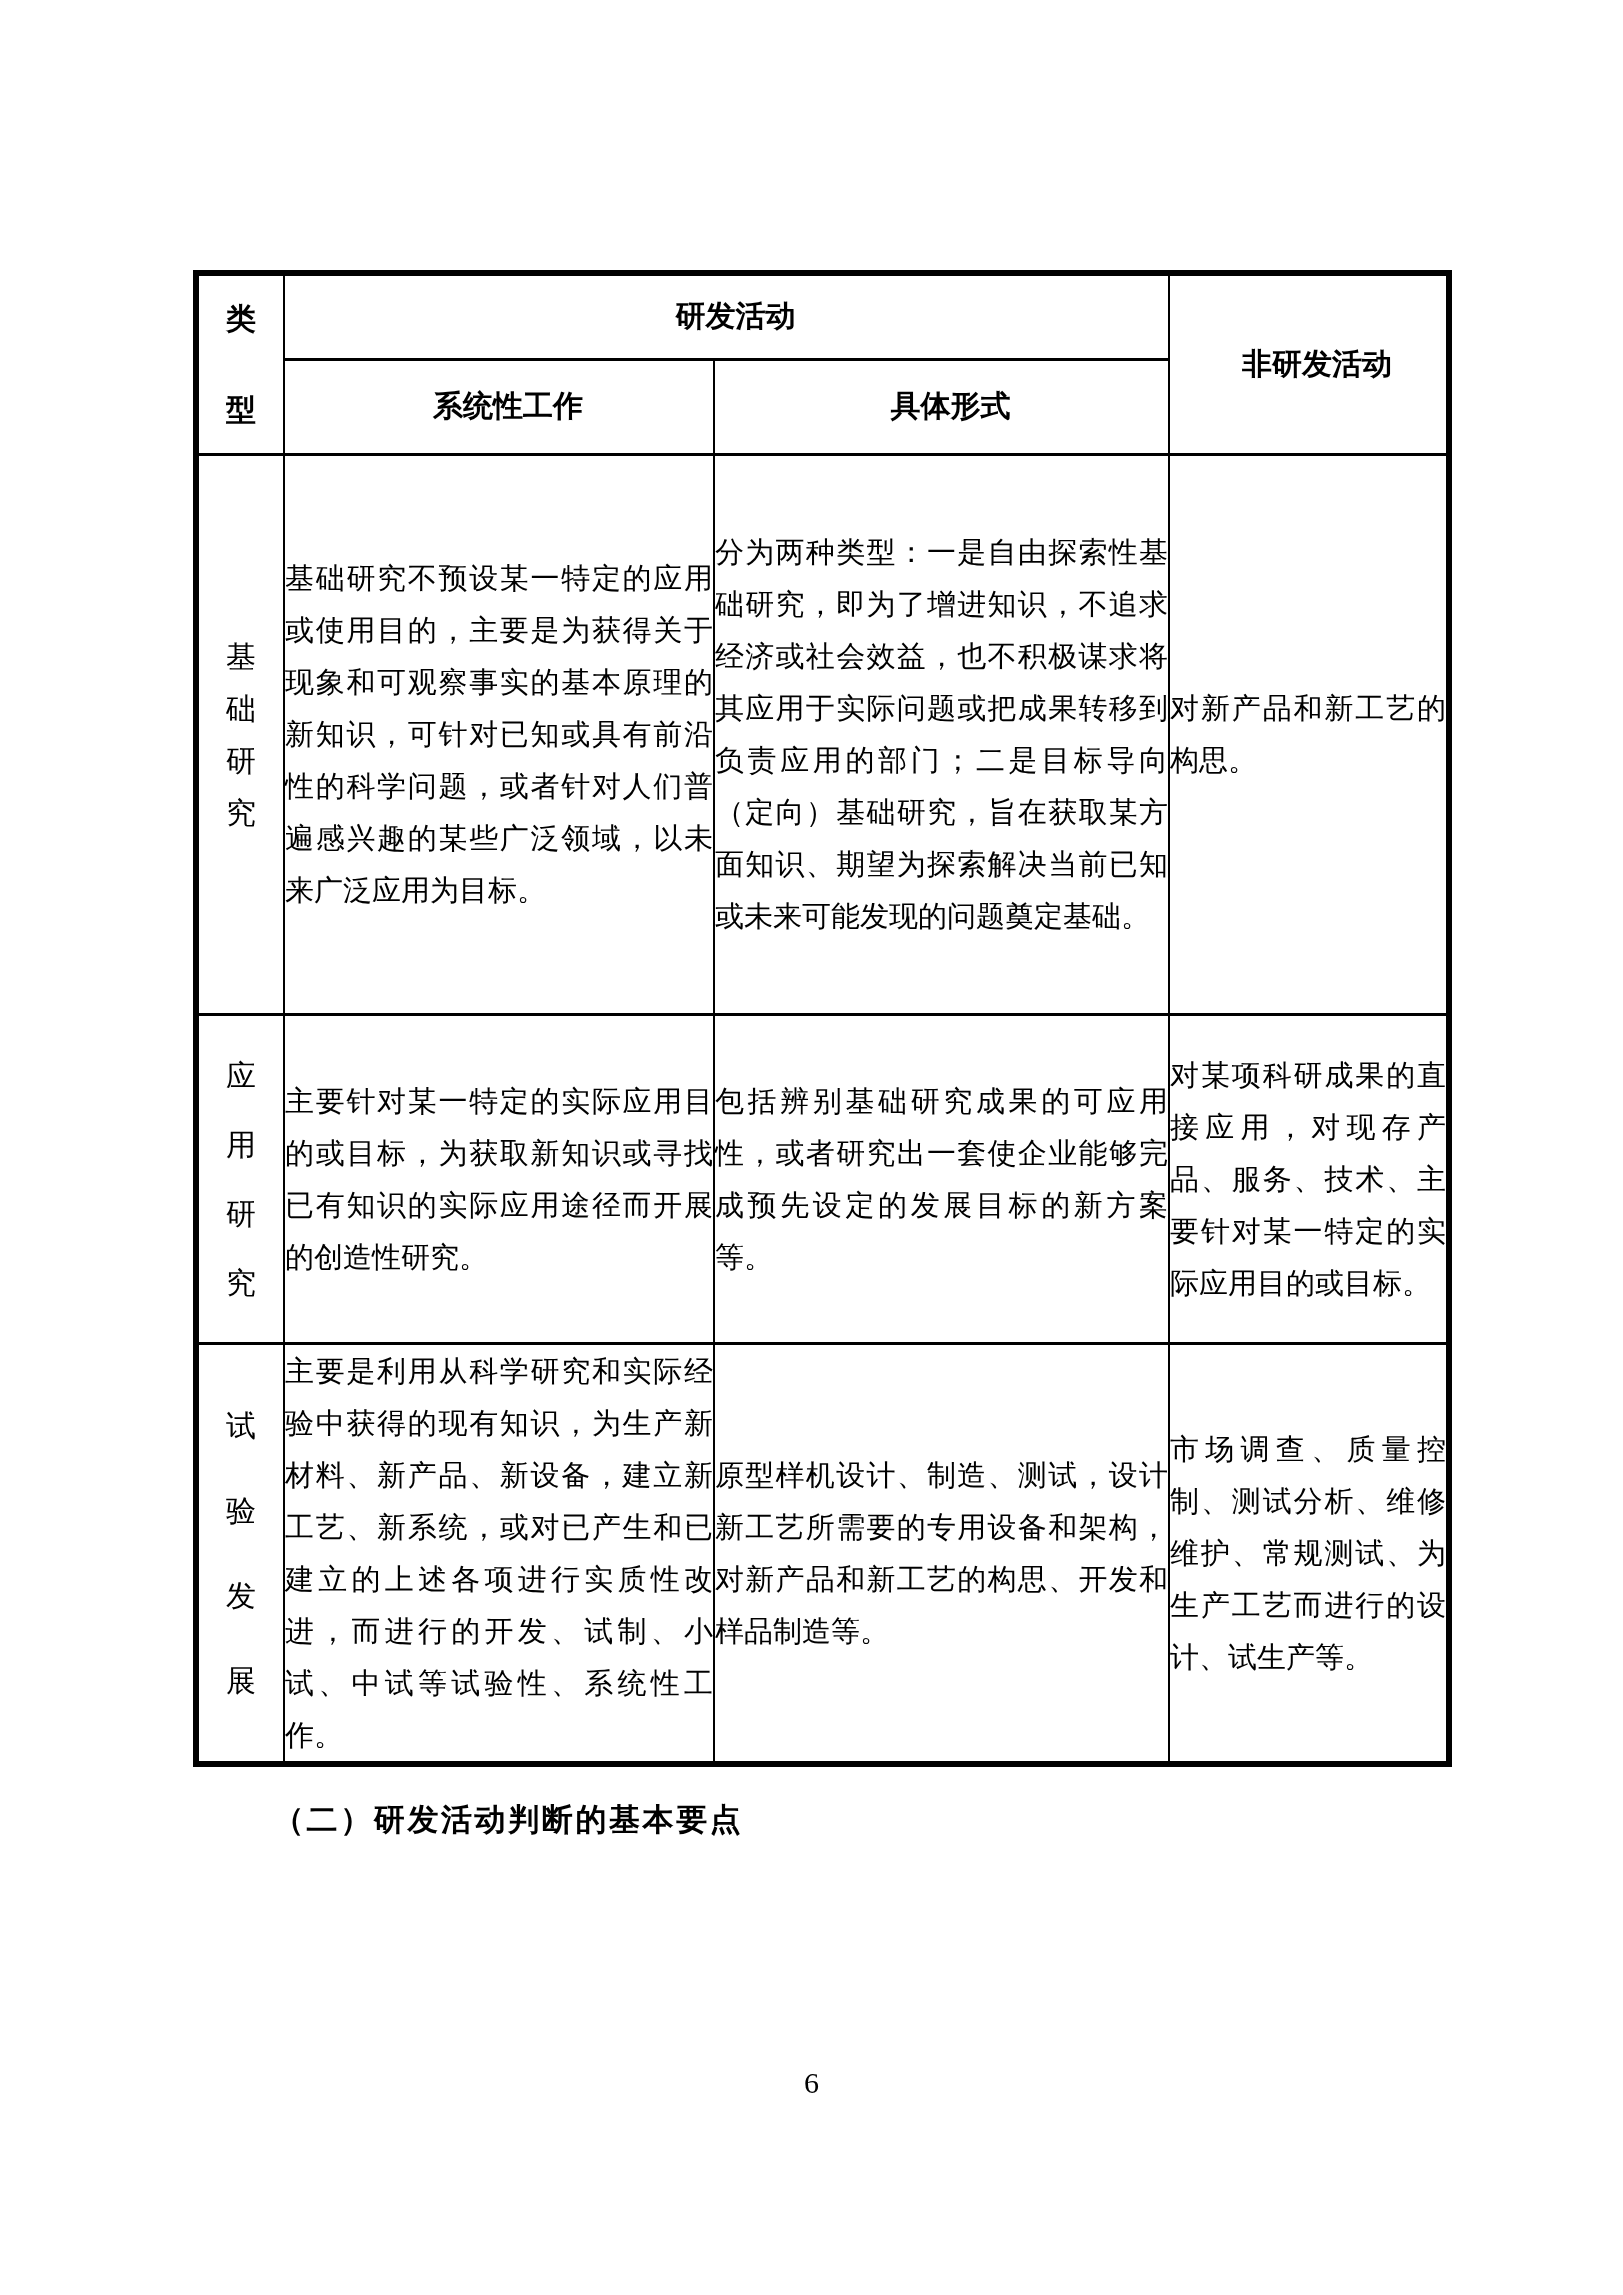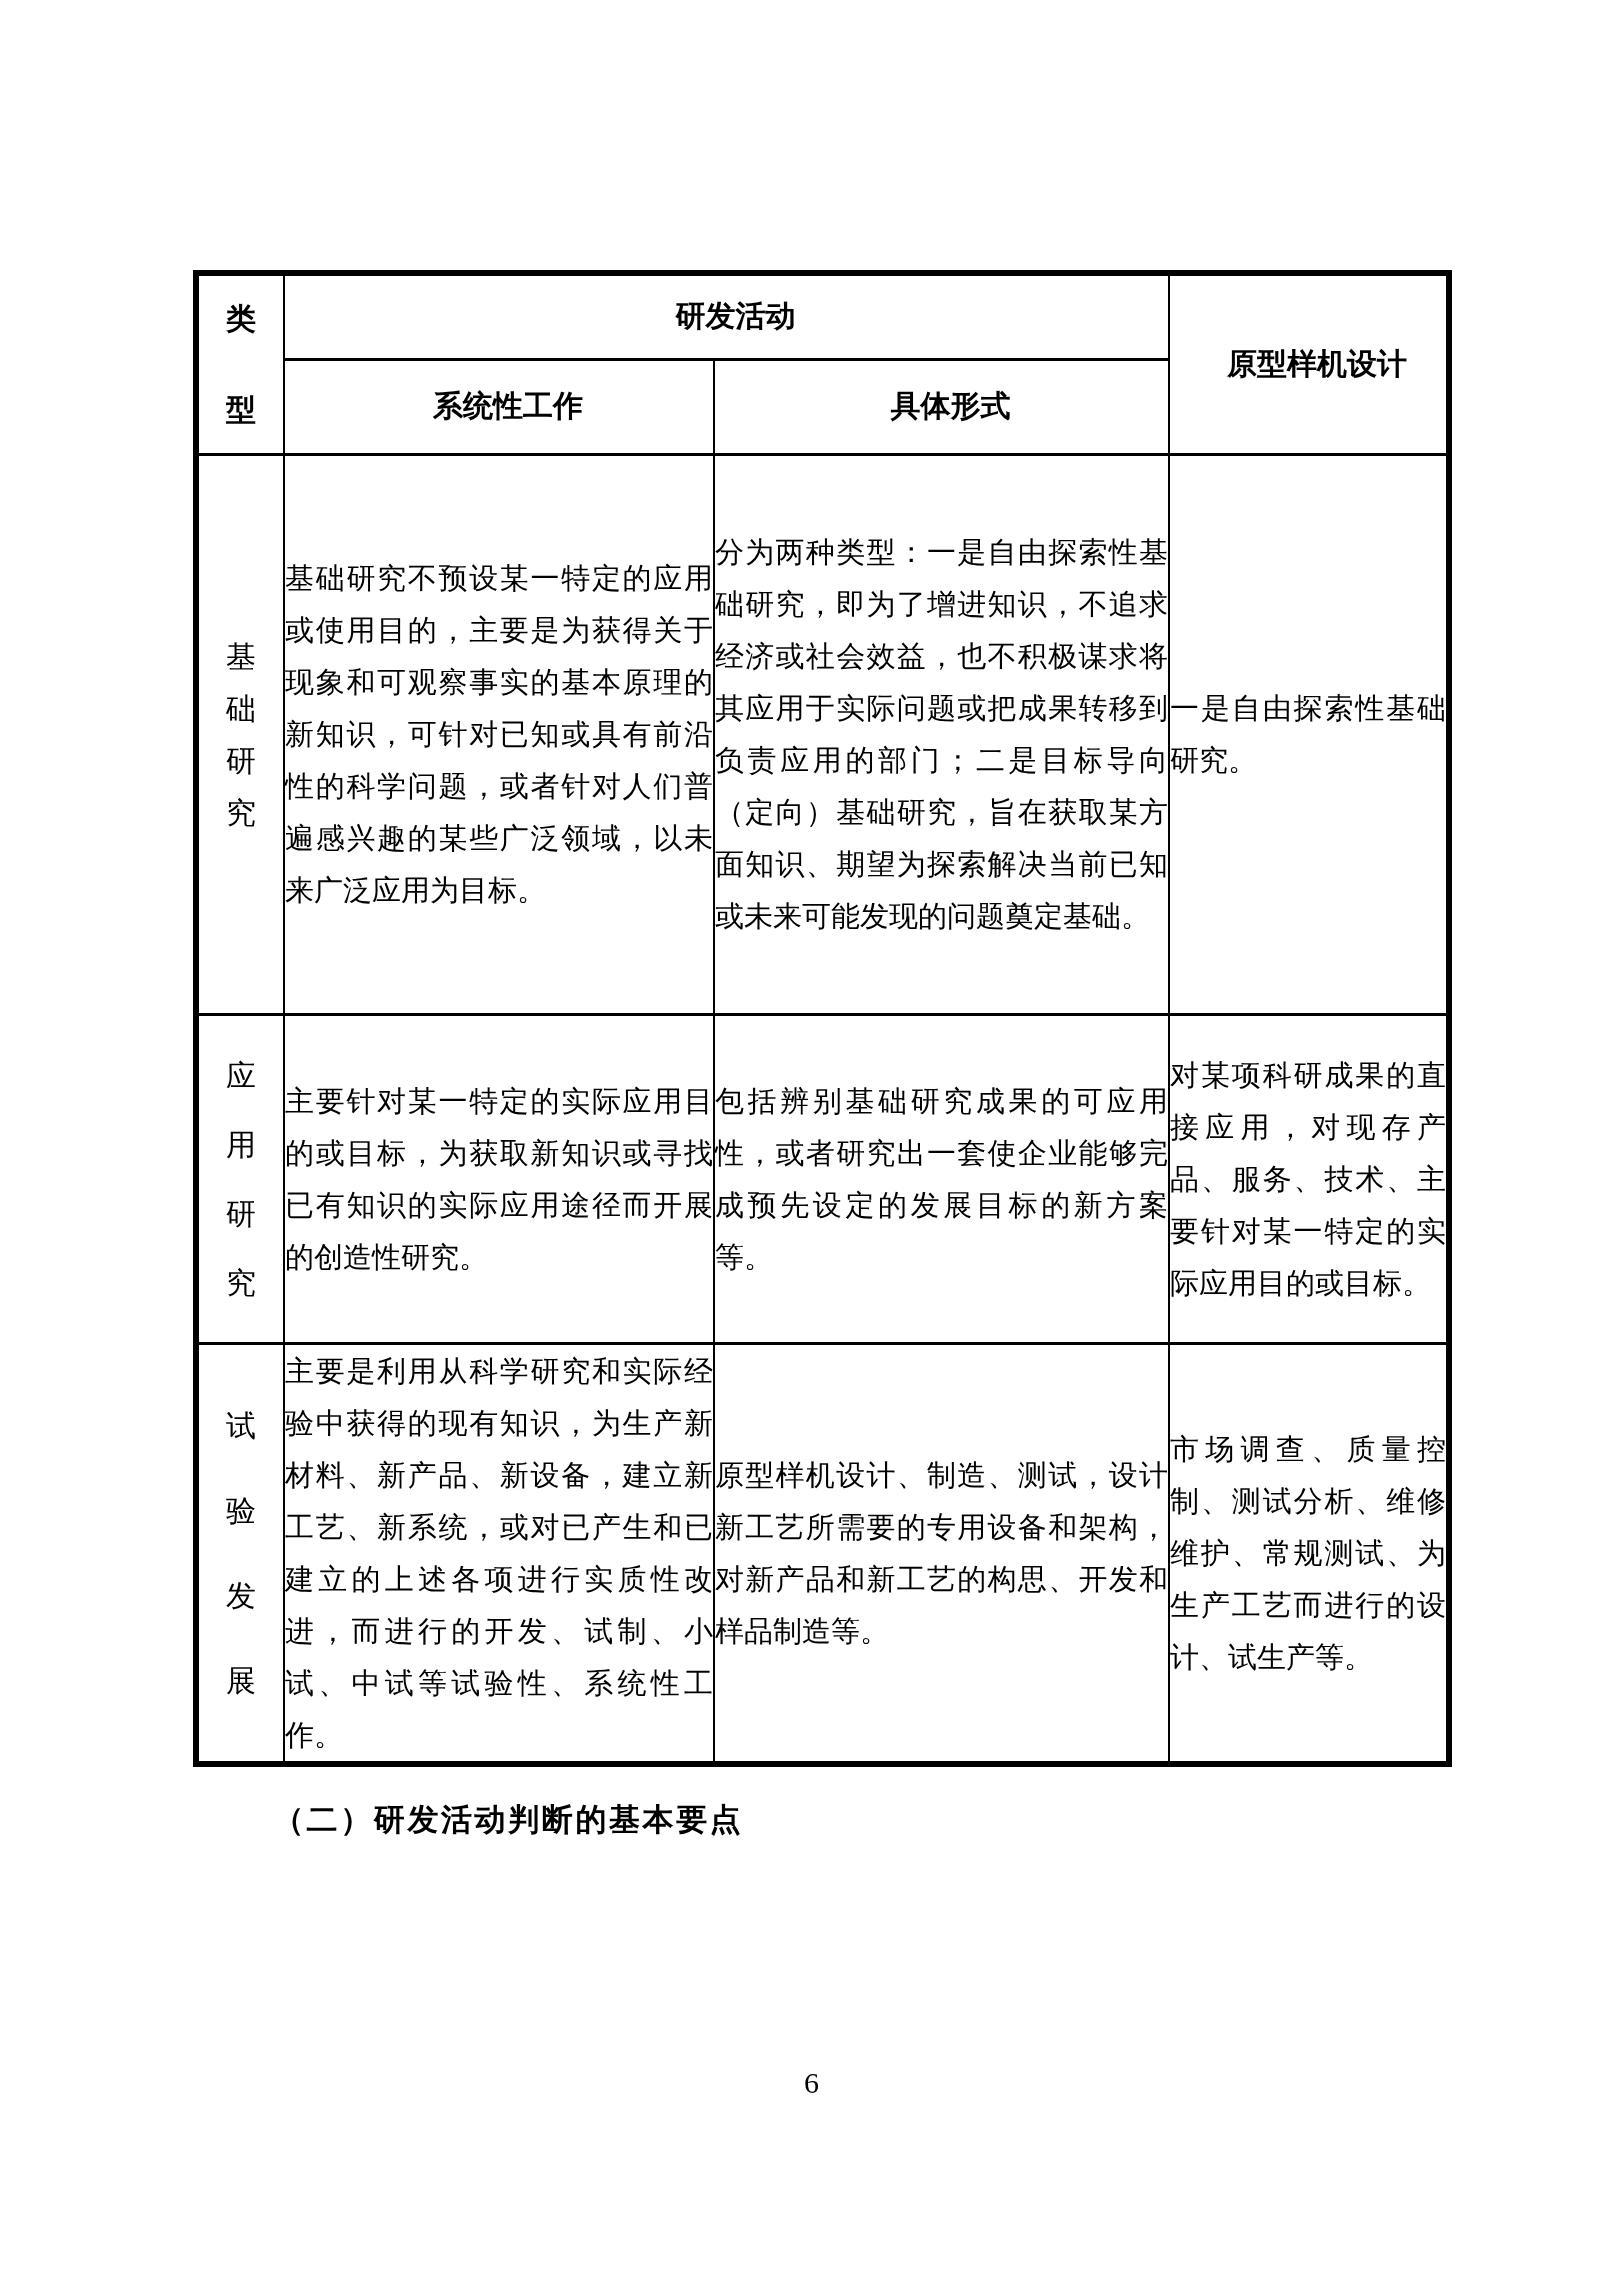--- a/index.html
+++ b/index.html
@@ -125,21 +125,21 @@
         <td class="hcell" rowspan="2">
           <div class="vstack header-stack">
             <span>类</span>
             <span>型</span>
           </div>
         </td>
         <td class="hcell" colspan="2">
           <span class="htext">研发活动</span>
         </td>
         <td class="hcell" rowspan="2">
-          <span class="htext">原型样机设计</span>
+          <span class="htext">非研发活动</span>
         </td>
       </tr>
       <tr class="r-head2">
         <td class="hcell">
           <span class="htext">系统性工作</span>
         </td>
         <td class="hcell">
           <span class="htext">具体形式</span>
         </td>
       </tr>
@@ -153,21 +153,21 @@
             <span>究</span>
           </div>
         </td>
         <td class="body-cell">
           <div class="cell-text">基础研究不预设某一特定的应用或使用目的，主要是为获得关于现象和可观察事实的基本原理的新知识，可针对已知或具有前沿性的科学问题，或者针对人们普遍感兴趣的某些广泛领域，以未来广泛应用为目标。</div>
         </td>
         <td class="body-cell">
           <div class="cell-text">分为两种类型：一是自由探索性基础研究，即为了增进知识，不追求经济或社会效益，也不积极谋求将其应用于实际问题或把成果转移到负责应用的部门；二是目标导向（定向）基础研究，旨在获取某方面知识、期望为探索解决当前已知或未来可能发现的问题奠定基础。</div>
         </td>
         <td class="body-cell">
-          <div class="cell-text">一是自由探索性基础研究。</div>
+          <div class="cell-text">对新产品和新工艺的构思。</div>
         </td>
       </tr>
 
       <tr class="r-applied">
         <td>
           <div class="vstack gap-md">
             <span>应</span>
             <span>用</span>
             <span>研</span>
             <span>究</span>

